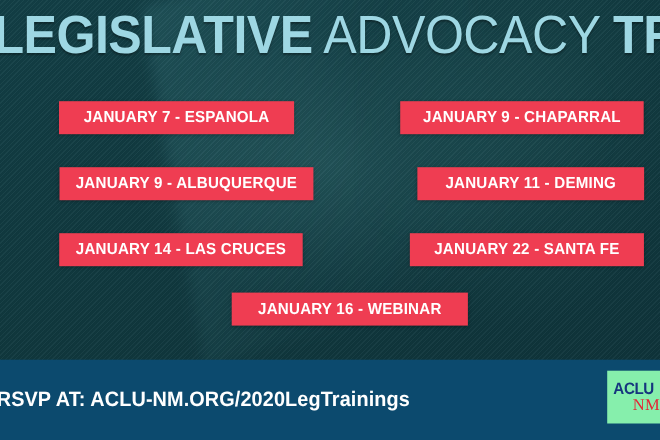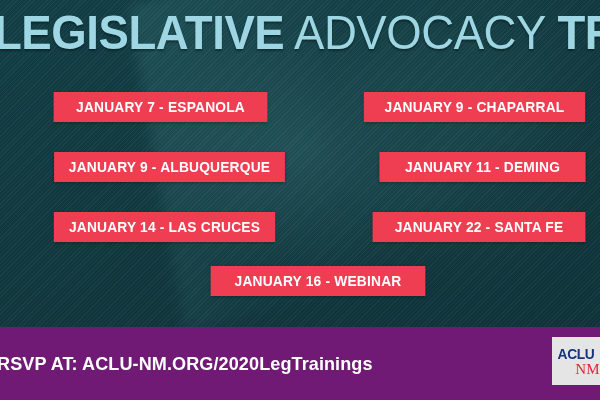--- a/index.html
+++ b/index.html
@@ -105,21 +105,21 @@
   .btn-santafe     { left: 367px; top: 212px; width: 224px; }
   .btn-webinar     { left: 205px; top: 266px; width: 226px; }
 
   
   .footer {
     position: absolute;
     left: 0;
     bottom: 0;
     width: 600px;
     height: 73px;
-    background: #701a75;
+    background: #0c4a6e;
   }
   .rsvp {
     position: absolute;
     left: -3px;
     top: 24px;
     height: 26px;
     line-height: 26px;
     color: #ffffff;
     font-family: "Liberation Sans Narrow", "Liberation Sans", sans-serif;
     font-weight: 700;
@@ -130,21 +130,21 @@
     transform-origin: left center;
   }
 
   
   .logo-box {
     position: absolute;
     left: 552px;
     top: 337px;
     width: 48px;
     height: 48px;
-    background: #e5e5e5;
+    background: #86efac;
     box-sizing: border-box;
     padding-top: 9px;
   }
   .logo-aclu {
     display: block;
     text-align: center;
     color: #16357e;
     font-family: "Liberation Sans Narrow", "Liberation Sans", sans-serif;
     font-weight: 700;
     font-size: 15px;

